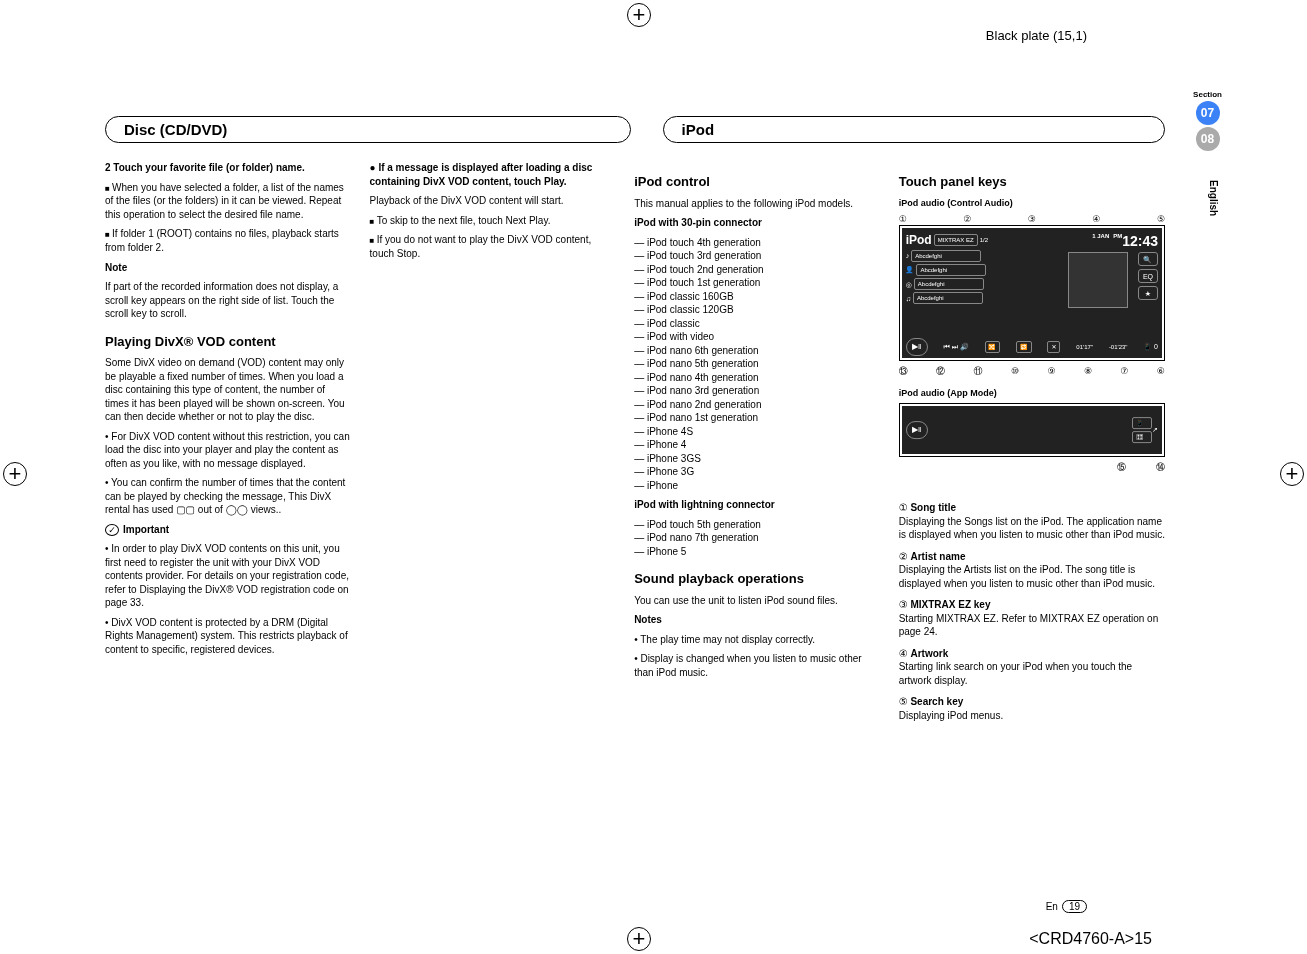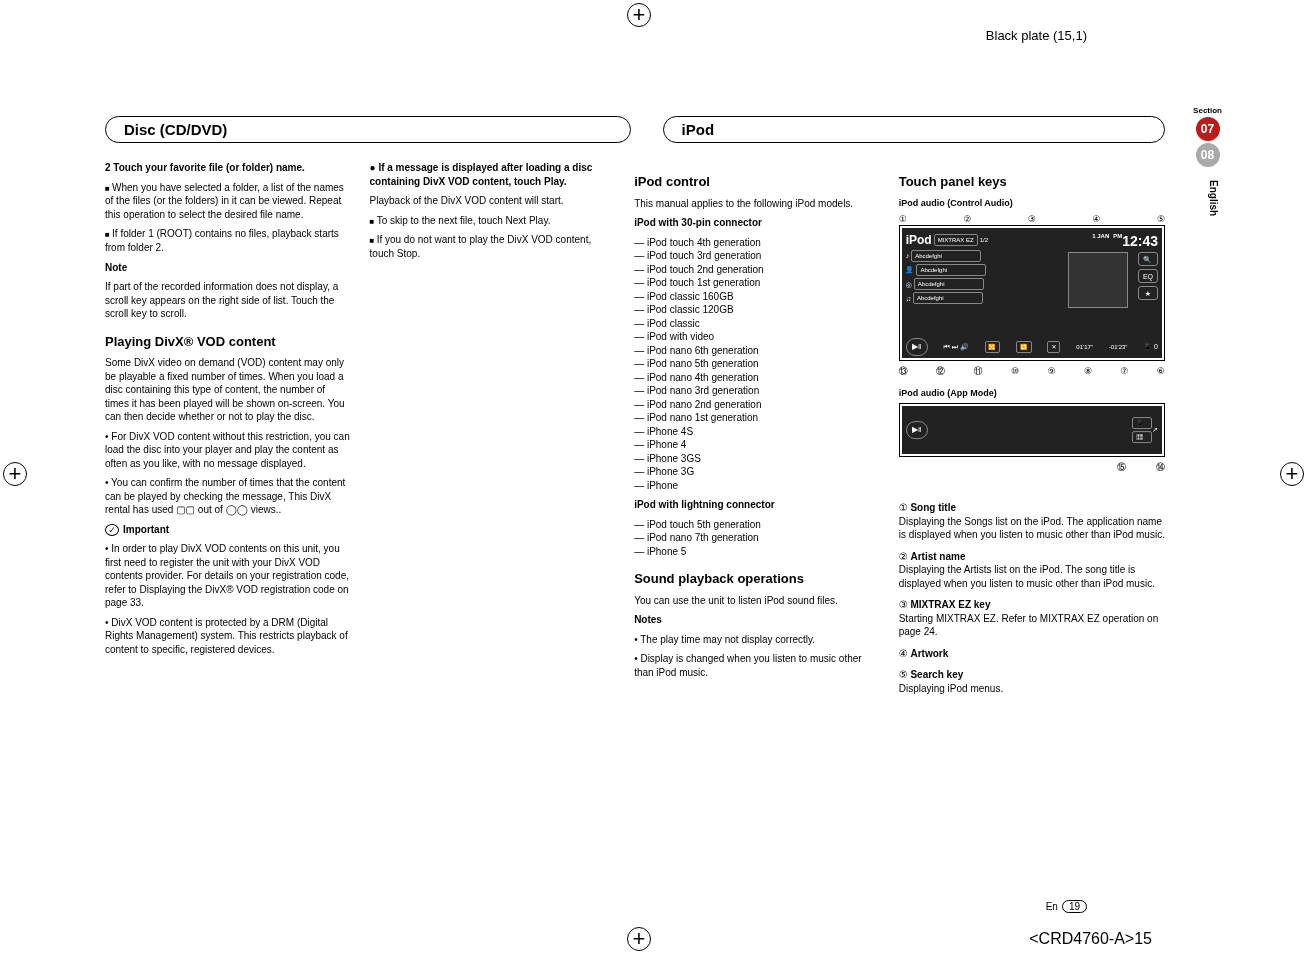--- a/index.html
+++ b/index.html
@@ -14,22 +14,22 @@
     overflow: hidden;
   }
   .crop-target { position: absolute; width: 24px; height: 24px; border: 1px solid #000; border-radius: 50%; }
   .crop-target::before { content:"+"; position:absolute; left:50%; top:50%; transform:translate(-50%,-52%); font-size:22px; line-height:1; }
   .top-target { left: 627px; top: 3px; }
   .bottom-target { left: 627px; bottom: 3px; }
   .left-target { left: 3px; top: 462px; }
   .right-target { right: 3px; top: 462px; }
 
   .black-plate { position:absolute; top:28px; right:220px; font-size:13px; }
-  .section-tab { position:absolute; right:85px; top:106px; text-align:left; font-size:9px; }
-  .section-tab .num { background:#b91c1c; color:#fff; border-radius:50%; width:24px; height:24px; display:flex; align-items:center; justify-content:center; font-size:12px; font-weight:bold; margin:2px auto; }
+  .section-tab { position:absolute; right:85px; top:90px; text-align:left; font-size:9px; }
+  .section-tab .num { background:#3b82f6; color:#fff; border-radius:50%; width:24px; height:24px; display:flex; align-items:center; justify-content:center; font-size:12px; font-weight:bold; margin:2px auto; }
   .section-tab .label { font-size:8px; font-weight:bold; margin-bottom:2px; }
   .section-tab .num.gray { background:#aaa; }
   .english-tab { position:absolute; right:88px; top:180px; writing-mode:vertical-rl; font-size:10px; font-weight:bold; }
 
   .page { position:absolute; left:105px; top:116px; width:1060px; }
   .headers { display:flex; gap:32px; margin-bottom:18px; }
   .header-pill {
     flex:1;
     border:1px solid #000;
     border-radius:14px;
@@ -240,21 +240,21 @@
       </div>
       <div class="callouts" style="justify-content:flex-end;gap:30px" id="ct-app">
           <span>⑮</span>
           <span>⑭</span>
         </div>
 
       <div class="touch-items" style="margin-top:28px" id="touch-items">
           <div class="item"><span>①</span> <span class="t">Song title</span><span class="d">Displaying the Songs list on the iPod. The application name is displayed when you listen to music other than iPod music.</span></div>
           <div class="item"><span>②</span> <span class="t">Artist name</span><span class="d">Displaying the Artists list on the iPod. The song title is displayed when you listen to music other than iPod music.</span></div>
           <div class="item"><span>③</span> <span class="t">MIXTRAX EZ key</span><span class="d">Starting MIXTRAX EZ. Refer to MIXTRAX EZ operation on page 24.</span></div>
-          <div class="item"><span>④</span> <span class="t">Artwork</span></div>
+          <div class="item"><span>④</span> <span class="t">Artwork</span><span class="d">Starting link search on your iPod when you touch the artwork display.</span></div>
           <div class="item"><span>⑤</span> <span class="t">Search key</span><span class="d">Displaying iPod menus.</span></div>
         </div>
     </div>
 
   </div>
 </div>
 
 <div class="footer-en">
   <span>En</span><span class="pg">19</span>
 </div>

